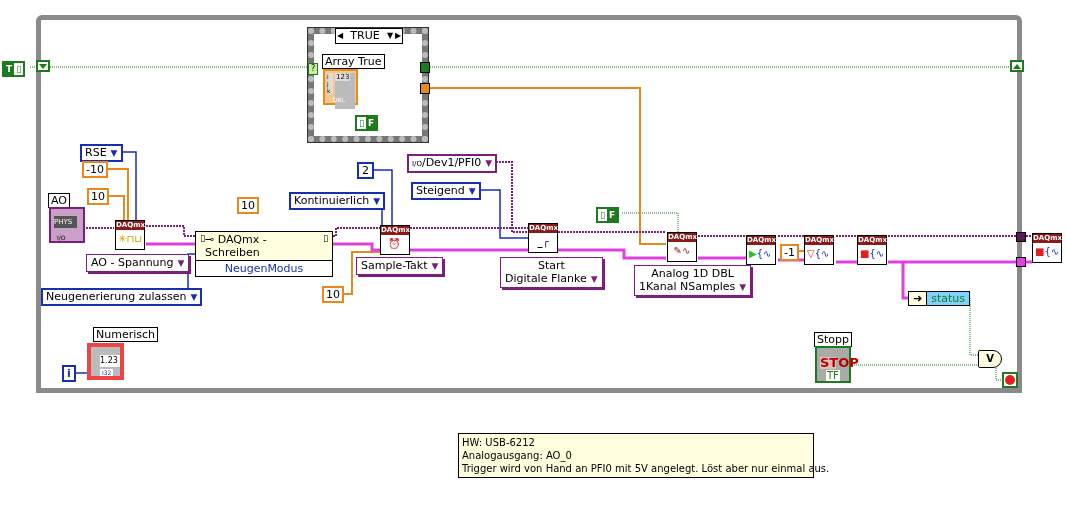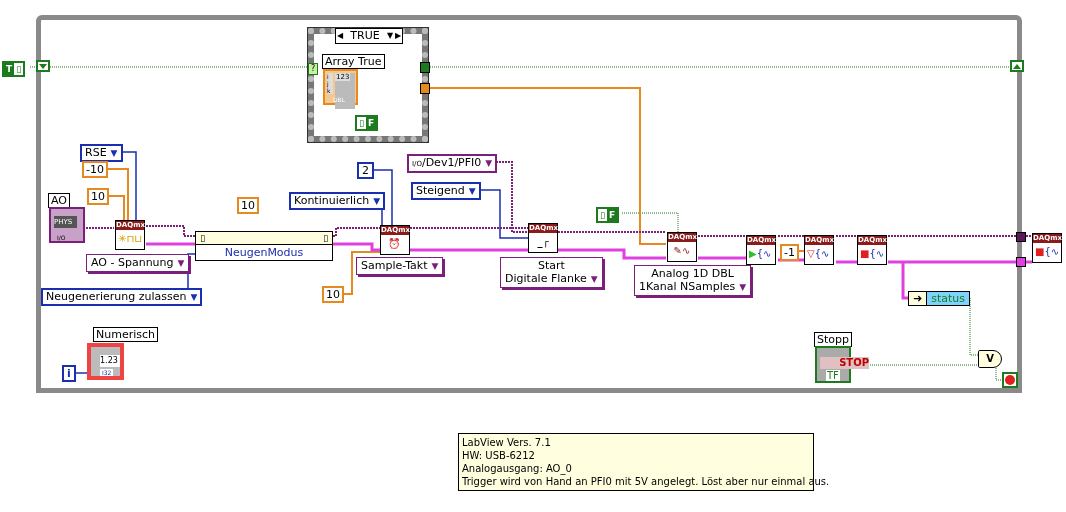--- a/index.html
+++ b/index.html
@@ -164,20 +164,21 @@
   <div class="hdr">DAQmx</div>
   <div class="ic" style="color:#d4a000;">✳⊓⊔</div>
 </div>
 <div class="ring-purple" style="left:86px;top:254px;"><span>AO - Spannung</span><span class="dd">▼</span></div>
 
 <div class="enum" style="left:41px;top:288px;"><span>Neugenerierung zulassen</span><span class="dd">▼</span></div>
 
 <div class="node" style="left:195px;top:231px;width:136px;">
   <div style="display:flex;justify-content:space-between;padding:1px 4px;border-bottom:1px solid #000;">
     <span style="font-size:9px;">▯</span>
+    <span><span>⊸</span> <span>DAQmx - Schreiben</span></span>
     <span style="font-size:9px;">▯</span>
   </div>
   <div style="background:#fff;text-align:center;color:#1a2fb0;padding:1px 0;">NeugenModus</div>
 </div>
 
 <div class="enum" style="left:289px;top:192px;"><span>Kontinuierlich</span><span class="dd">▼</span></div>
 <div class="num-blue" style="left:357px;top:162px;">2</div>
 <div class="num-orange" style="left:322px;top:286px;">10</div>
 <div class="daq" style="left:380px;top:225px;">
   <div class="hdr">DAQmx</div>
@@ -231,35 +232,34 @@
   <div class="ic"><span style="color:#e02020;">■</span><span style="color:#1a2fb0;">{∿</span></div>
 </div>
 
 <div class="node" style="left:908px;top:291px;display:flex;">
   <span style="padding:0 4px;border-right:1px solid #000;font-weight:bold;">➜</span>
   <span style="padding:0 4px;color:#1e7a1e;background:#7dd3fc;">status</span>
 </div>
 
 <div class="label" style="left:814px;top:332px;">Stopp</div>
 <div class="term" style="left:815px;top:346px;width:36px;height:37px;border:2px solid #1e7a1e;background:#aaa;box-sizing:border-box;">
-  <div style="position:absolute;left:3px;top:9px;width:49px;height:12px;background:#e0c0c0;color:#b00;font-size:10px;font-weight:bold;line-height:12px;text-align:right;">STOP</div>
+  <div style="position:absolute;left:3px;top:9px;width:16px;height:12px;background:#e0c0c0;color:#b00;font-size:13px;font-weight:bold;line-height:12px;text-align:left;">STOP</div>
   <div style="position:absolute;left:9px;bottom:0;font-size:10px;color:#1e7a1e;background:#fff;padding:0 1px;">TF</div>
 </div>
 
 <div class="term" style="left:978px;top:350px;width:22px;height:16px;background:#ffffe0;border:1px solid #000;border-radius:2px 10px 10px 2px;font-size:10px;line-height:16px;text-align:center;font-weight:bold;">V</div>
 
 <div class="term" style="left:1002px;top:372px;width:16px;height:16px;background:#fff;border:2px solid #1e7a1e;box-sizing:border-box;">
   <div style="width:10px;height:10px;border-radius:50%;background:#e02020;margin:1px;"></div>
 </div>
 
 <div class="label" style="left:93px;top:327px;">Numerisch</div>
 <div class="term" style="left:87px;top:343px;width:37px;height:37px;border:4px solid #ef4444;background:#bbb;box-sizing:border-box;">
   <div style="position:absolute;left:9px;top:8px;width:20px;height:12px;background:#fff;font-size:8px;line-height:12px;">1.23</div>
   <div style="position:absolute;left:9px;bottom:0;font-size:6px;color:#1a2fb0;background:#fff;padding:0 2px;">I32</div>
 </div>
 <div class="num-blue" style="left:62px;top:365px;font-weight:bold;color:#1a2fb0;">i</div>
 
 <div class="comment">
-  <div>LabView Vers. 7.1</div>
   <div>HW: USB-6212</div>
   <div>Analogausgang: AO_0</div>
   <div>Trigger wird von Hand an PFI0 mit 5V angelegt. Löst aber nur einmal aus.</div>
 </div>
 
 </body></html>

